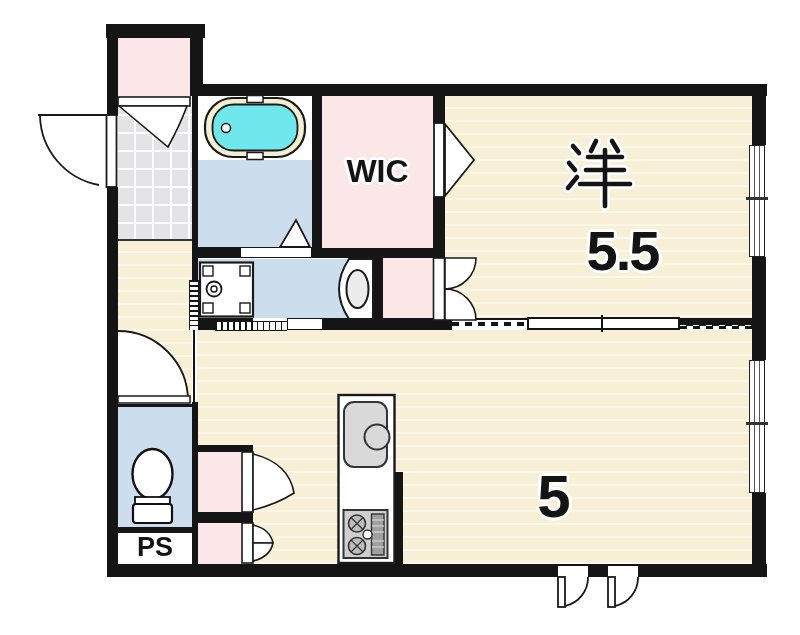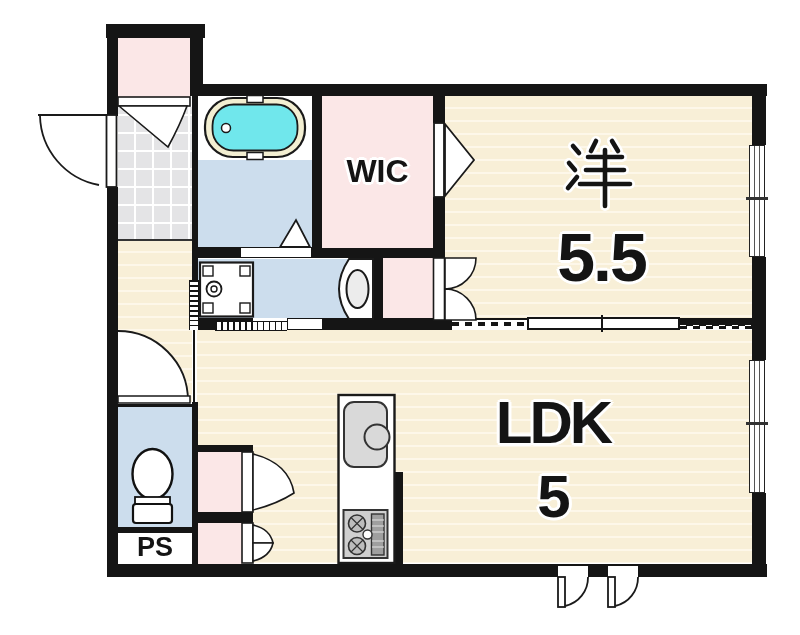--- a/index.html
+++ b/index.html
@@ -211,18 +211,17 @@
           <path d="M612 141 L618 151"></path>
         <path d="M588 157 L622 157"></path>
           <path d="M586 170 L624 170"></path>
           <path d="M580 184 L630 184"></path>
         <path d="M605 150 L605 206"></path>
       </g>
     </g>
   </svg>
 
   <span class="sr-only">洋</span>
-  <div class="label" style="left:448px;top:218px;width:307px;font-size:68px;letter-spacing:-2px">5.5</div>
-  <div class="label" style="left:428px;top:388px;width:250px;font-size:60px;letter-spacing:-3px">LDK</div>
+  <div class="label" style="left:469px;top:218px;width:307px;font-size:56px;letter-spacing:-2px">5.5</div>
   <div class="label" style="left:428px;top:462px;width:250px;font-size:60px;letter-spacing:-2px">5</div>
   <div class="label" style="left:322px;top:153px;width:111px;font-size:32px;font-weight:600">WIC</div>
   <div class="label" style="left:118px;top:532px;width:74px;font-size:27px">PS</div>
 </div>
 
 </body></html>

